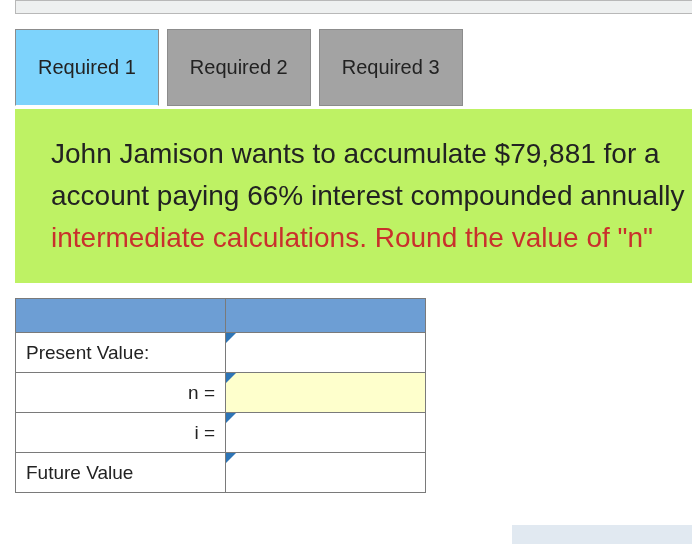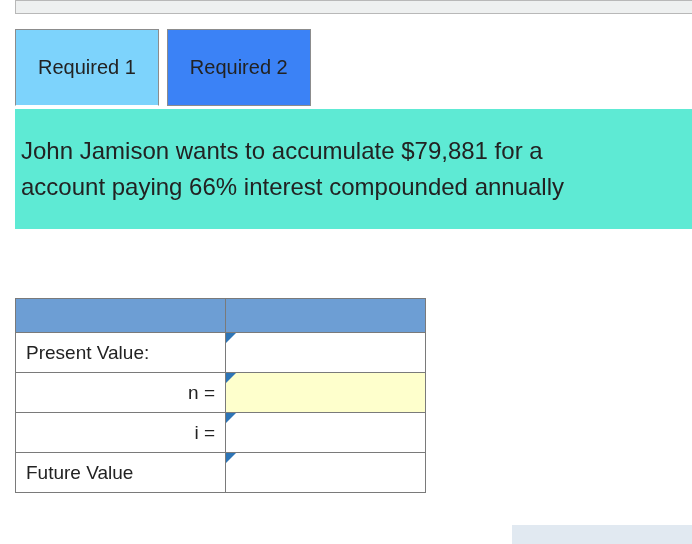--- a/index.html
+++ b/index.html
@@ -27,36 +27,36 @@
     top: 29px;
     left: 15px;
     display: flex;
     gap: 8px;
   }
   .tab {
     border: 1px solid #8c8c8c;
     padding: 26px 22px;
     font-size: 20px;
     color: #222;
-    background: #3b82f6;
+    background: #a3a3a3;
     cursor: pointer;
     white-space: nowrap;
   }
   .tab.active {
     background: #7dd3fc;
     border-bottom: 1px solid #ffffff;
   }
   .prompt {
     position: absolute;
     top: 109px;
     left: 15px;
     right: 0;
-    background: #5eead4;
-    padding: 24px 0 24px 6px;
-    font-size: 24px;
+    background: #bef264;
+    padding: 24px 0 24px 36px;
+    font-size: 28px;
     line-height: 1.5;
     color: #222;
     white-space: nowrap;
     overflow: hidden;
   }
   .prompt .red { color: #c9302c; }
   .answer-table {
     position: absolute;
     top: 298px;
     left: 15px;
@@ -115,25 +115,27 @@
   }
 </style>
 </head>
 <body>
 
 <div class="top-bar"></div>
 
 <div class="tabs">
   <div class="tab active">Required 1</div>
   <div class="tab">Required 2</div>
+  <div class="tab">Required 3</div>
 </div>
 
 <div class="prompt">
   <span>John Jamison wants to accumulate $79,881 for a </span><br>
   <span>account paying 66% interest compounded annually</span><br>
+  <span class="red">intermediate calculations. Round the value of "n" </span>
 </div>
 
 <table class="answer-table">
   <tbody>
       <tr>
     <td class="hdr"></td>
     <td class="hdr"></td>
   </tr>
   <tr>
     <td class="label-cell">Present Value:</td>

